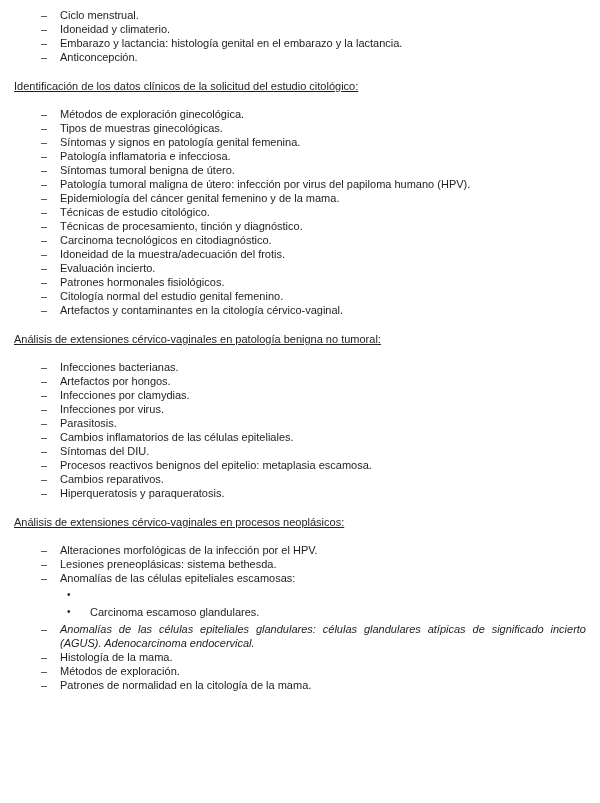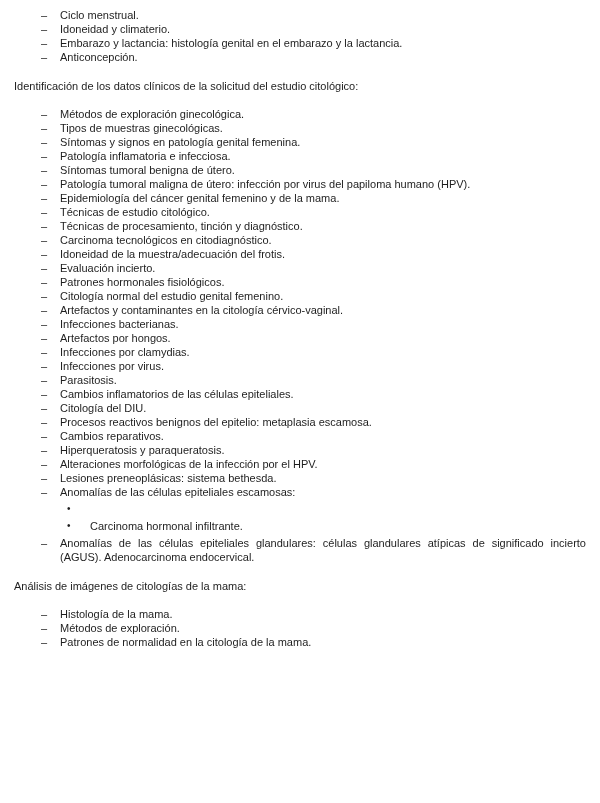--- a/index.html
+++ b/index.html
@@ -14,40 +14,41 @@
     width: 600px;
     height: 803px;
     padding: 8px 14px 0 14px;
     font-family: "Liberation Sans", "DejaVu Sans", sans-serif;
     font-size: 11px;
     line-height: 14px;
     color: #1e1e1e;
   }
   .heading {
     margin: 15px 0 14px 0;
+    text-decoration: underline;
   }
   .li {
     display: flex;
     align-items: flex-start;
   }
   .li .m {
     flex: 0 0 46px;
     box-sizing: border-box;
     padding-left: 27px;
   }
   .li .t {
     flex: 1 1 auto;
   }
   .li.sub { margin: 3px 0; }
   .li.sub .m {
     flex: 0 0 76px;
     padding-left: 53px;
     font-size: 10px;
   }
-  .t.just { text-align: justify; }
+  .t.just { text-align: justify; font-style: italic; }
 </style>
 </head>
 <body>
 
 <div class="page">
 
   <div>
     <div class="li">
       <span class="m">–</span>
       <span class="t">Ciclo menstrual.</span>
@@ -126,20 +127,21 @@
     <div class="li">
       <span class="m">–</span>
       <span class="t">Citología normal del estudio genital femenino.</span>
     </div>
     <div class="li">
       <span class="m">–</span>
       <span class="t">Artefactos y contaminantes en la citología cérvico-vaginal.</span>
     </div>
   </div>
 
+  <p class="heading">Análisis de extensiones cérvico-vaginales en patología benigna no tumoral:</p>
   <div>
     <div class="li">
       <span class="m">–</span>
       <span class="t">Infecciones bacterianas.</span>
     </div>
     <div class="li">
       <span class="m">–</span>
       <span class="t">Artefactos por hongos.</span>
     </div>
     <div class="li">
@@ -153,63 +155,63 @@
     <div class="li">
       <span class="m">–</span>
       <span class="t">Parasitosis.</span>
     </div>
     <div class="li">
       <span class="m">–</span>
       <span class="t">Cambios inflamatorios de las células epiteliales.</span>
     </div>
     <div class="li">
       <span class="m">–</span>
-      <span class="t">Citología del DIU.</span>
+      <span class="t">Síntomas del DIU.</span>
     </div>
     <div class="li">
       <span class="m">–</span>
       <span class="t">Procesos reactivos benignos del epitelio: metaplasia escamosa.</span>
     </div>
     <div class="li">
       <span class="m">–</span>
       <span class="t">Cambios reparativos.</span>
     </div>
     <div class="li">
       <span class="m">–</span>
       <span class="t">Hiperqueratosis y paraqueratosis.</span>
     </div>
   </div>
 
+  <p class="heading">Análisis de extensiones cérvico-vaginales en procesos neoplásicos:</p>
   <div>
     <div class="li">
       <span class="m">–</span>
       <span class="t">Alteraciones morfológicas de la infección por el HPV.</span>
     </div>
     <div class="li">
       <span class="m">–</span>
       <span class="t">Lesiones preneoplásicas: sistema bethesda.</span>
     </div>
     <div class="li">
       <span class="m">–</span>
       <span class="t">Anomalías de las células epiteliales escamosas:</span>
     </div>
     <div class="li sub">
       <span class="m">•</span>
     </div>
     <div class="li sub">
       <span class="m">•</span>
-      <span class="t">Carcinoma hormonal infiltrante.</span>
+      <span class="t">Carcinoma escamoso glandulares.</span>
     </div>
     <div class="li">
       <span class="m">–</span>
       <span class="t just">Anomalías de las células epiteliales glandulares: células glandulares atípicas de significado incierto (AGUS). Adenocarcinoma endocervical.</span>
     </div>
   </div>
 
-  <p class="heading">Análisis de imágenes de citologías de la mama:</p>
   <div>
     <div class="li">
 
       <span class="m">–</span>
       <span class="t">Histología de la mama.</span>
     </div>
     <div class="li">
       <span class="m">–</span>
       <span class="t">Métodos de exploración.</span>
     </div>

